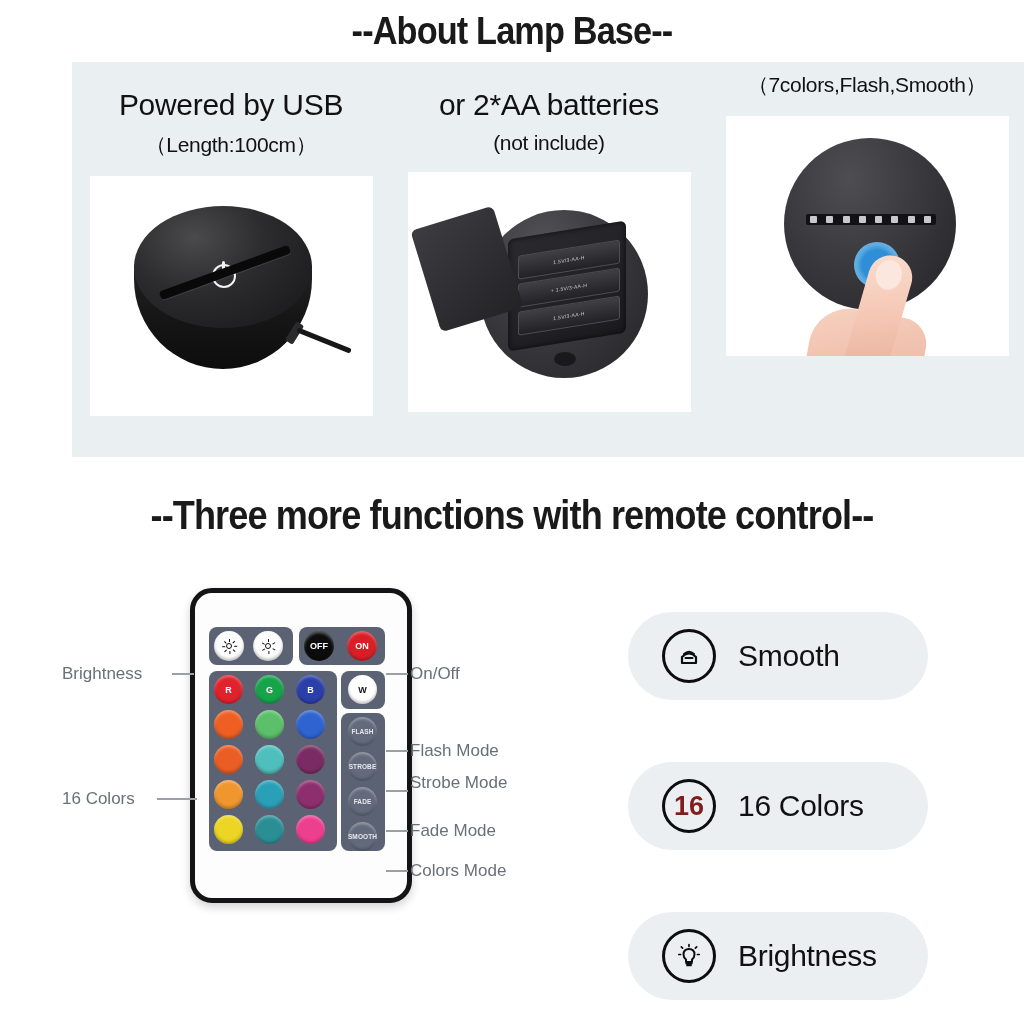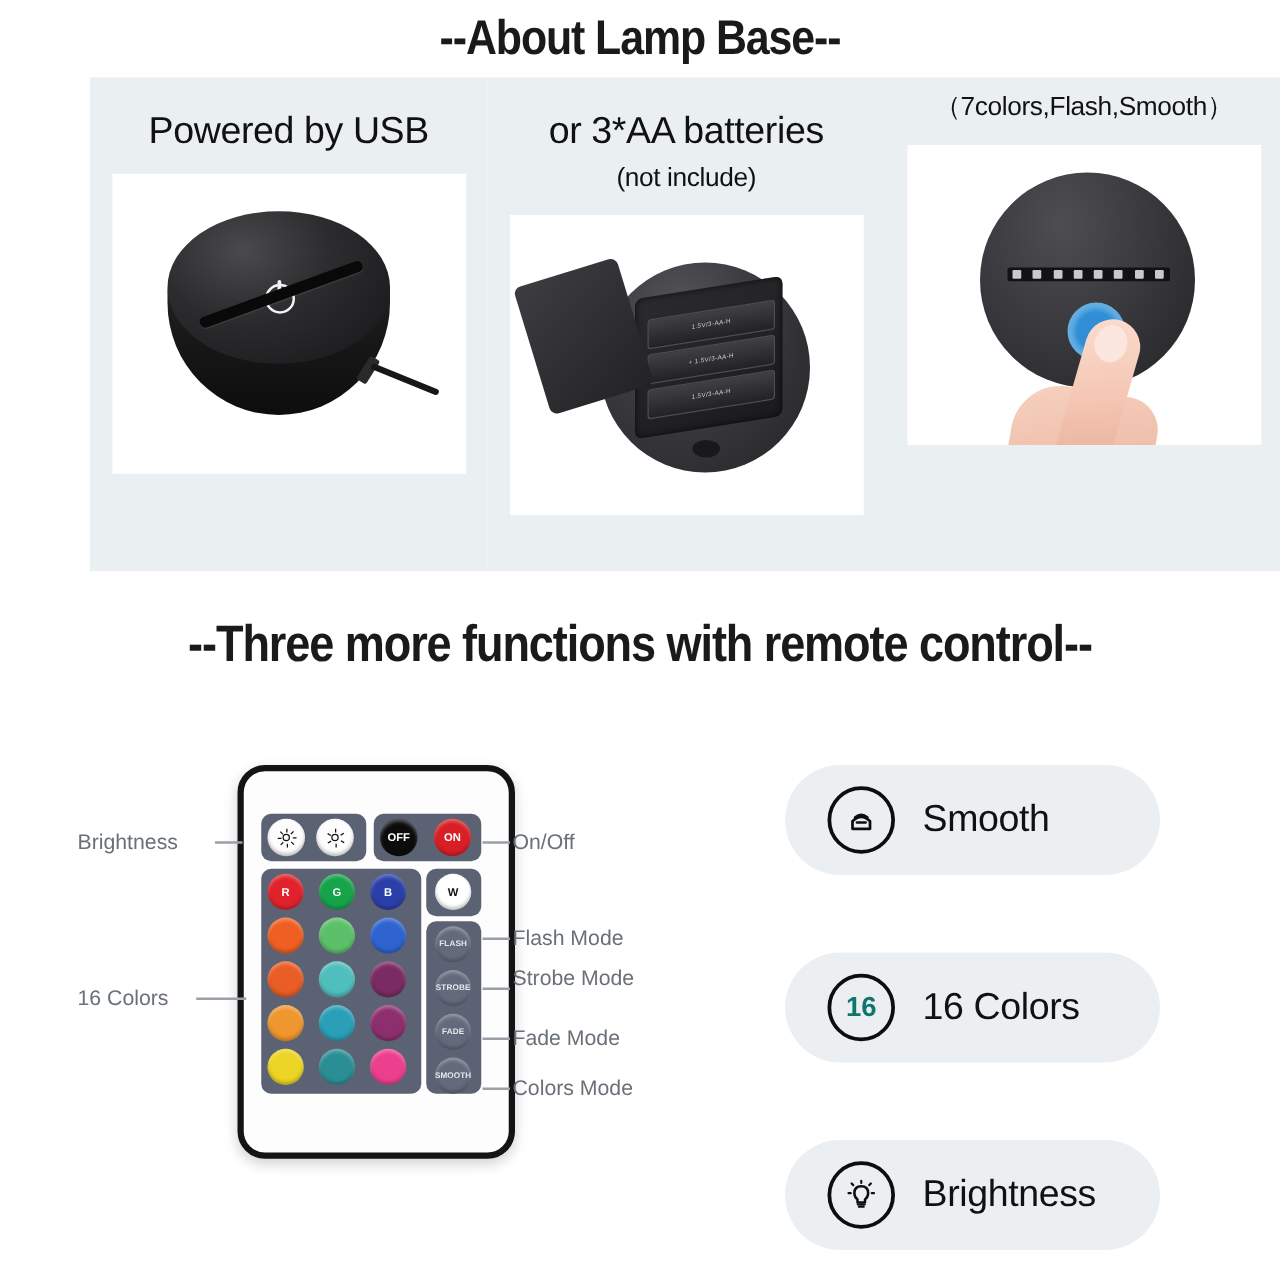--- a/index.html
+++ b/index.html
@@ -130,21 +130,21 @@
     position:absolute;left:7px;top:5px;width:26px;height:30px;
     background:#fbe7dd;border-radius:50%;
   }
   .hand{
     position:absolute;left:84px;top:196px;width:116px;height:60px;
     background:linear-gradient(160deg,#f7d2c1 0%,#ecb8a3 100%);
     border-radius:40px 26px 0 0;transform:rotate(10deg);
   }
 
   
-  .remote-wrap{position:absolute;left:190px;top:612px;width:212px;height:305px;}
+  .remote-wrap{position:absolute;left:190px;top:588px;width:212px;height:305px;}
   .remote{
     width:100%;height:100%;
     background:#fdfdfd;border:5px solid #141416;border-radius:22px;
     box-shadow:0 4px 10px rgba(0,0,0,.18);
     position:relative;
   }
   .pad{position:absolute;background:#5a6274;border-radius:8px;}
   .pad-top-left{left:14px;top:34px;width:84px;height:38px;}
   .pad-top-right{left:104px;top:34px;width:86px;height:38px;}
   .pad-colors{left:14px;top:78px;width:128px;height:180px;}
@@ -176,46 +176,47 @@
     width:300px;height:88px;background:#eceff2;border-radius:44px;
     display:flex;align-items:center;margin-bottom:62px;
   }
   .pill-icon{
     width:48px;height:48px;margin-left:34px;margin-right:22px;
     border:3px solid #0d0d0d;border-radius:50%;
     display:flex;align-items:center;justify-content:center;
     position:relative;flex:none;
   }
   .pill-label{font-size:30px;color:#111;letter-spacing:-0.3px;}
-  .pill-num{font-size:22px;font-weight:700;color:#0f766e;}
+  .pill-num{font-size:27px;font-weight:700;color:#7f1d1d;}
 </style>
 </head>
 <body>
 
 <div class="page">
 
   <div class="title" id="title-main">--About Lamp Base--</div>
 
   <div class="cards">
 
     <div class="card">
       <div class="card-title">Powered by USB</div>
+      <div class="card-sub">（Length:100cm）</div>
       <div class="photo">
         <div class="base1-body"></div>
         <div class="base1-top">
           <div class="base1-power"></div>
         </div>
         <div class="base1-slot"></div>
         <div class="base1-cable"></div>
         <div class="base1-wire"></div>
       </div>
     </div>
 
     <div class="card">
-      <div class="card-title">or 3*AA batteries</div>
+      <div class="card-title">or 2*AA batteries</div>
       <div class="card-sub">(not include)</div>
       <div class="photo">
         <div class="base2-round">
           <div class="foot" style="left:16px;top:64px;"></div>
           <div class="foot" style="left:122px;top:42px;"></div>
           <div class="foot" style="left:74px;top:142px;"></div>
         </div>
         <div class="base2-well">
           <div class="cellline" style="top:18px;">1.5V/3-AA-H</div>
           <div class="cellline" style="top:46px;">+ 1.5V/3-AA-H</div>

